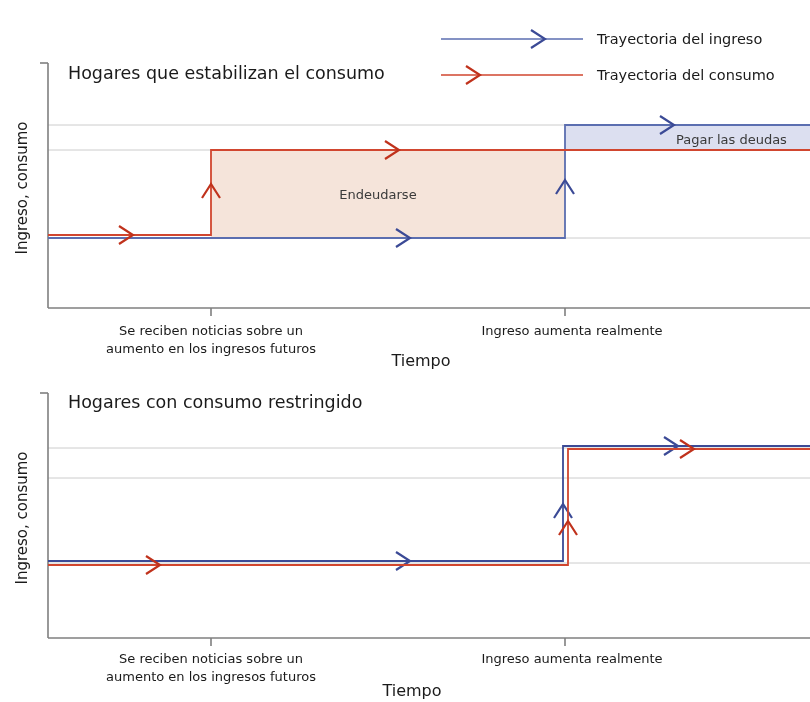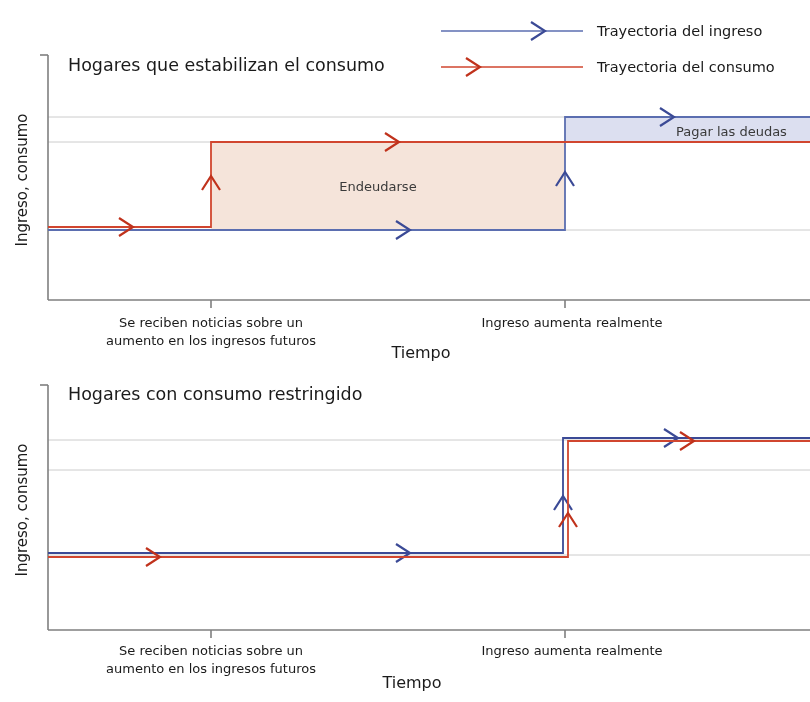--- a/index.html
+++ b/index.html
@@ -11,20 +11,21 @@
     width: 810px;
     height: 702px;
     font-family: "DejaVu Sans", "Liberation Sans", sans-serif;
     color: #1a1a1a;
     overflow: hidden;
   }
   #figure {
     position: relative;
     width: 810px;
     height: 495px;
+    margin-top: 8px;
   }
   svg.figure-svg {
     position: absolute;
     top: 0;
     left: 0;
     width: 810px;
     height: 702px;
   }
   .txt {
     font-family: "DejaVu Sans", "Liberation Sans", sans-serif;

